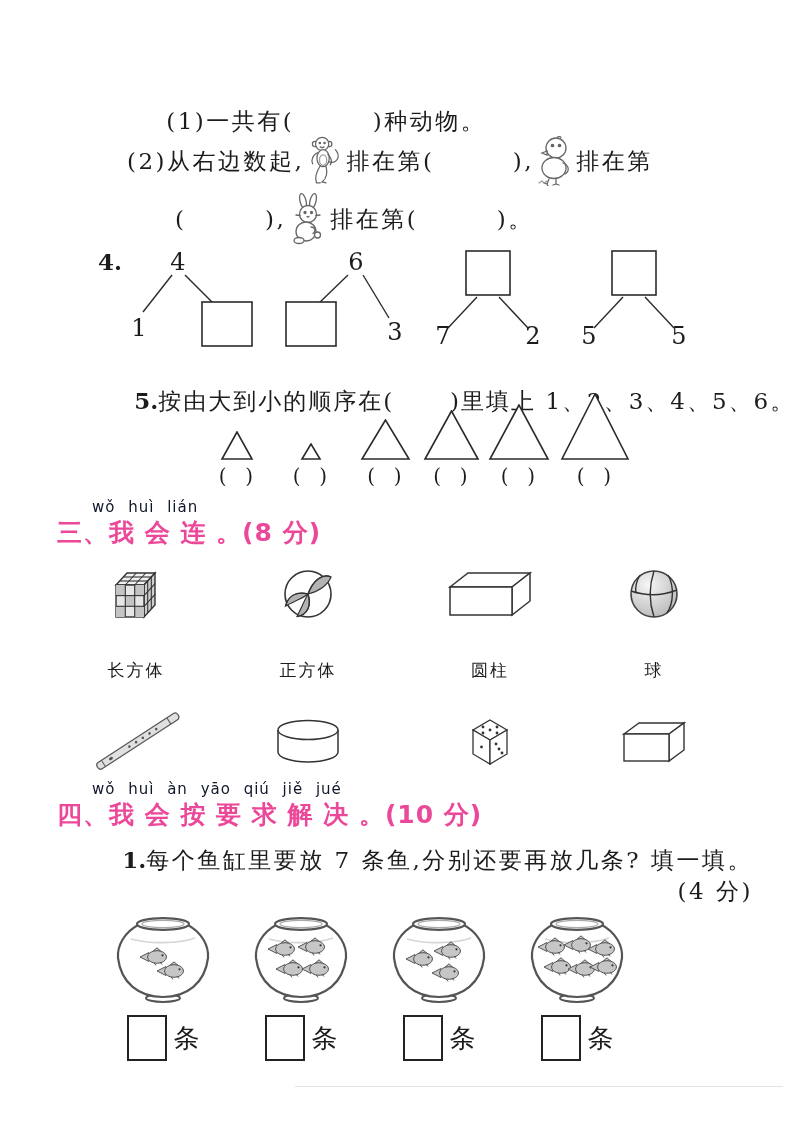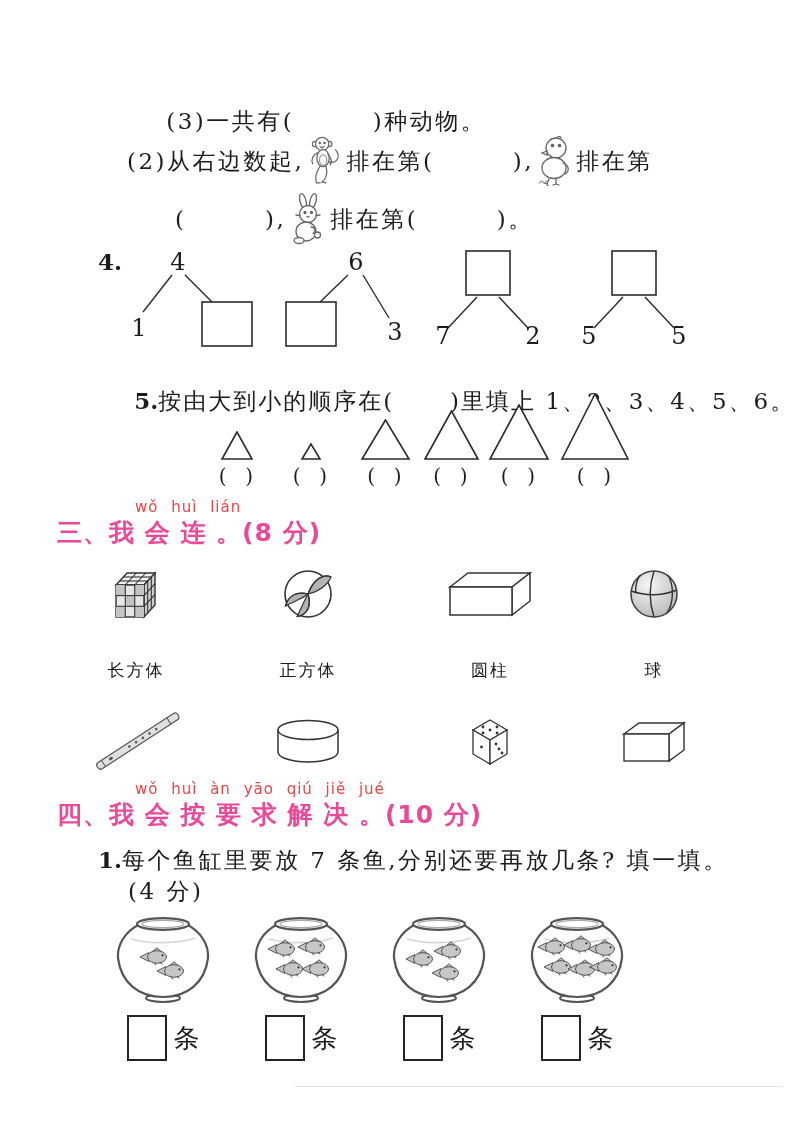--- a/index.html
+++ b/index.html
@@ -14,46 +14,46 @@
   .animal-icon{flex:none;margin:0 3px;}
   .qnum{font-weight:bold;font-size:23px;letter-spacing:0;}
   .q4row{display:flex;align-items:flex-start;margin-left:41px;margin-top:0;height:100px;}
   .q4row .qnum{width:30px;padding-top:0;}
   .bond{width:140px;height:100px;flex:none;margin-right:6px;}
   .bond text{font-size:24px;font-family:"DejaVu Serif","Liberation Serif",serif;fill:#1c1c1c;}
   .q5text{margin-left:40px;margin-top:12px;height:34px;font-size:23px;letter-spacing:2px;}
   .trirow{display:flex;align-items:flex-end;margin-left:160px;height:94px;}
   .tricell{display:flex;flex-direction:column;align-items:center;justify-content:flex-end;}
   .paren{font-size:20px;letter-spacing:2px;margin-top:3px;white-space:pre;}
-  .sec-pinyin{margin-left:78px;margin-top:10px;height:18px;font-size:15px;letter-spacing:1px;
-              word-spacing:7px;color:#ef4444;font-family:"DejaVu Sans","Liberation Sans",sans-serif;}
+  .sec-pinyin{margin-left:35px;margin-top:10px;height:18px;font-size:15px;letter-spacing:1px;
+              word-spacing:7px;color:#0f172a;font-family:"DejaVu Sans","Liberation Sans",sans-serif;}
   .sec-title{height:34px;font-size:25px;font-weight:bold;letter-spacing:1px;
              font-family:"DejaVu Sans","Liberation Sans",sans-serif;color:#ec4899;}
   .matchgrid{display:grid;grid-template-columns:158px 186px 178px 150px;}
   .mcell{display:flex;align-items:center;justify-content:center;}
   .row-objects-top{margin-top:12px;height:64px;}
   .row-labels{margin-top:30px;height:28px;font-size:17px;letter-spacing:2px;}
   .row-objects-bottom{margin-top:22px;height:72px;}
   .sec4-pinyin{margin-top:2px;}
   .q1text{margin-left:41px;margin-top:12px;width:625px;font-size:23px;letter-spacing:2.5px;
-          line-height:31px;padding-left:30px;text-indent:-30px;}
+          line-height:31px;padding-left:30px;text-indent:-30px;text-align:right;}
   .bowlsrow{display:flex;gap:36px;margin-left:55px;margin-top:6px;}
   .bowlcell{width:102px;display:flex;flex-direction:column;align-items:center;}
   .ansrow{display:flex;align-items:center;margin-top:8px;height:50px;}
   .ansbox{width:40px;height:46px;border:2px solid #222;background:#fff;box-sizing:border-box;}
   .anslabel{font-size:26px;margin-left:7px;}
   .scan-line{position:absolute;left:295px;right:10px;top:1086px;height:1px;background:#e3e3e3;}
 </style>
 </head>
 <body>
 
 <div class="page">
 
   <div class="qline pre q-sub1">
-    <span>(3)一共有(        )种动物。</span>
+    <span>(1)一共有(        )种动物。</span>
   </div>
 
   <div class="qline q-subflex">
     <span class="pre">(2)从右边数起,</span>
     <svg class="animal-icon" width="36" height="54" viewBox="0 0 38 54">
       <g fill="none" stroke="#666" stroke-width="1.3" stroke-linecap="round">
         <circle cx="8.5" cy="9" r="2.8"></circle>
           <circle cx="23.5" cy="9" r="2.8"></circle>
         <circle cx="16" cy="9" r="7" fill="#fff"></circle>
         <circle cx="13.5" cy="8" r="0.7" fill="#666"></circle>

